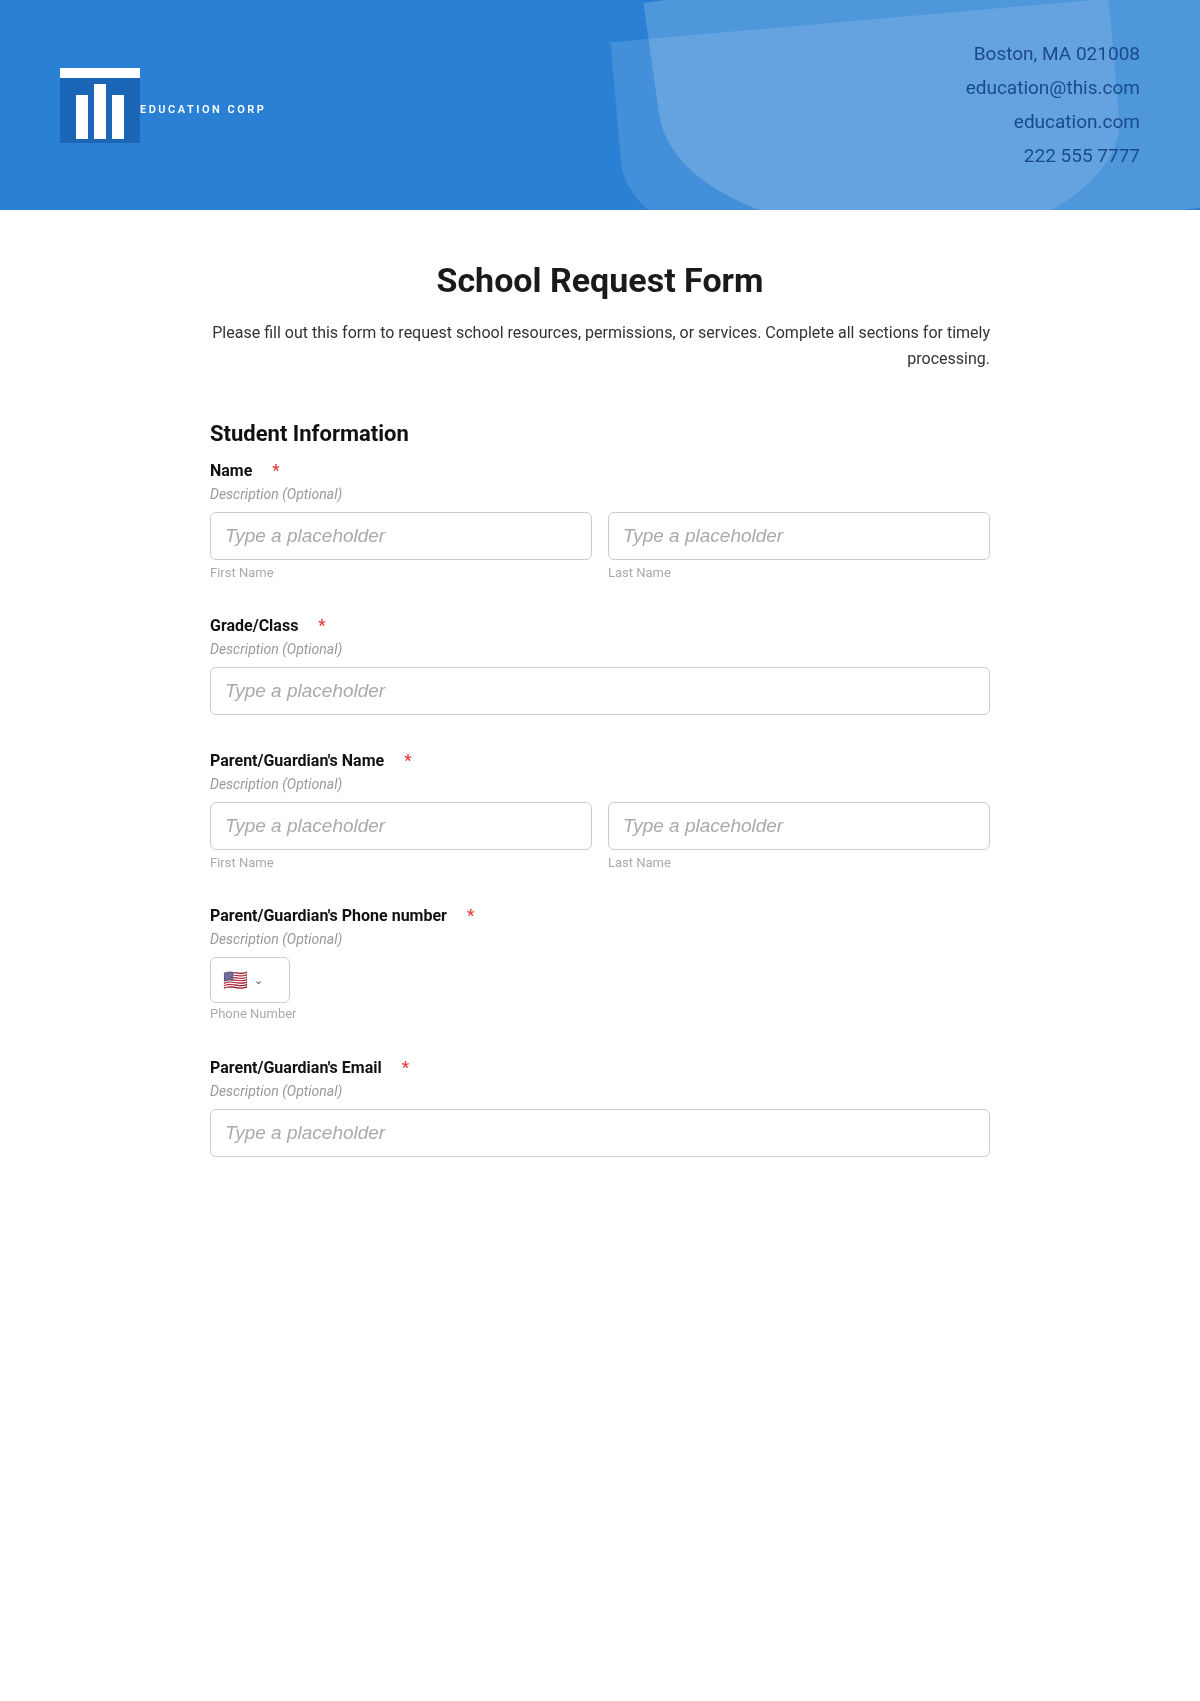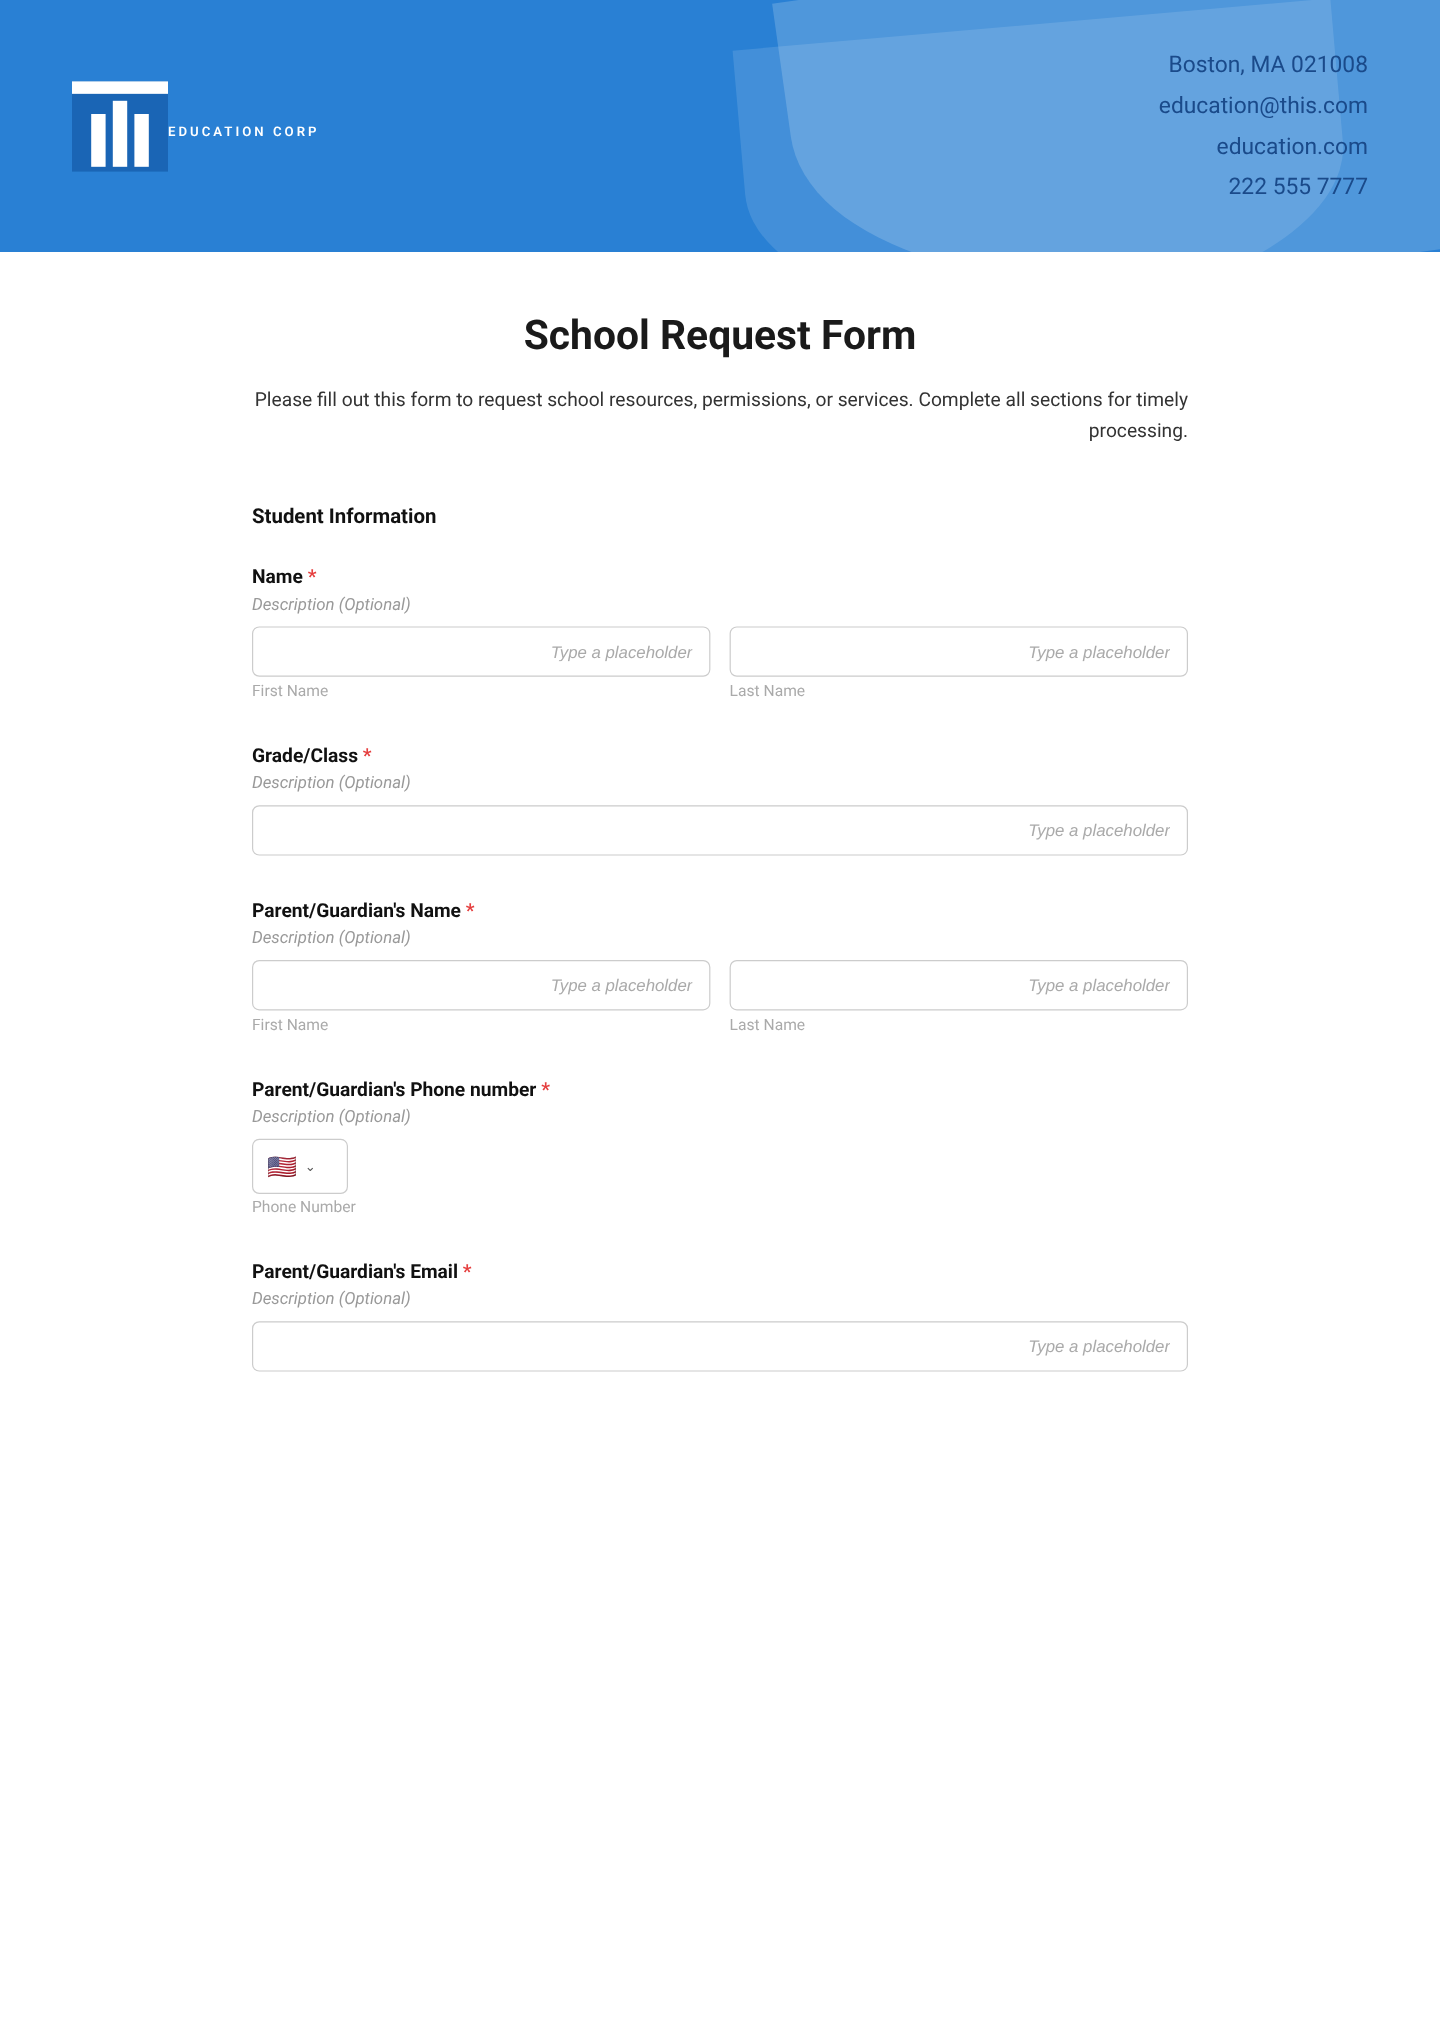--- a/index.html
+++ b/index.html
@@ -112,38 +112,38 @@
 
     .form-subtitle {
       text-align: right;
       font-size: 16px;
       color: #333;
       line-height: 1.6;
       margin-bottom: 50px;
     }
 
     .section-title {
-      font-size: 17px;
+      font-size: 22px;
       font-weight: 700;
       color: #111;
-      margin-bottom: 30px;
+      margin-bottom: 15px;
     }
 
     .field-group {
       margin-bottom: 36px;
     }
 
     .field-label {
       font-size: 16px;
       font-weight: 700;
       color: #111;
       margin-bottom: 6px;
       display: flex;
       align-items: center;
-      gap: 4px;
+      gap: 20px;
     }
 
     .required-star {
       color: #e53e3e;
       font-size: 16px;
     }
 
     .field-description {
       font-size: 14px;
       color: #999;
@@ -162,25 +162,24 @@
       flex-direction: column;
     }
 
     input[type="text"],
     input[type="email"],
     input[type="tel"] {
       width: 100%;
       padding: 12px 14px;
       border: 1.5px solid #ccc;
       border-radius: 6px;
-      font-size: 14px;
+      font-size: 19px;
       color: #444;
       outline: none;
       background: #fff;
-      text-align: right;
     }
     input[type="text"]::placeholder,
     input[type="email"]::placeholder,
     input[type="tel"]::placeholder {
       color: #aaa;
       font-style: italic;
     }
 
     .sub-label {
       font-size: 13px;

